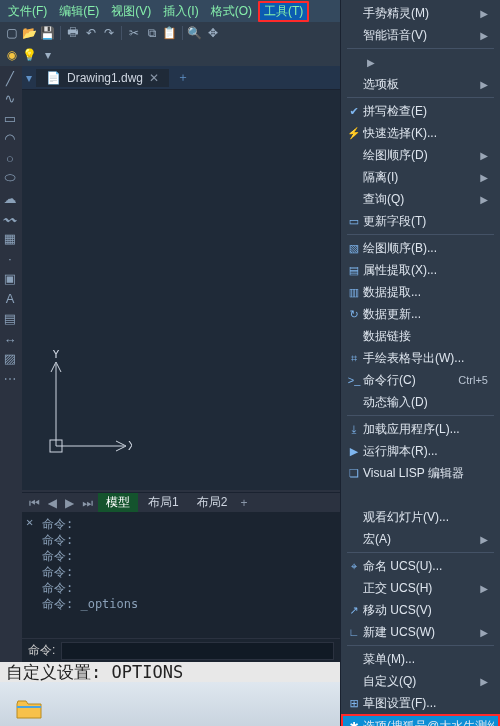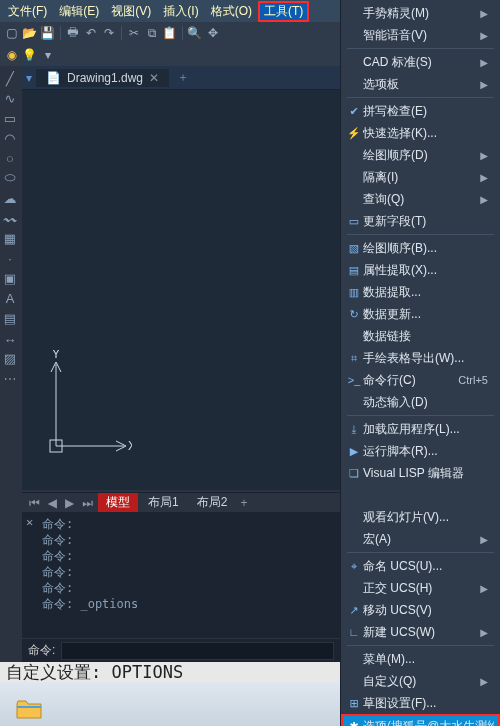--- a/index.html
+++ b/index.html
@@ -13,21 +13,21 @@
     overflow: hidden;
     position: relative;
   }
   
   .menubar {
     display: flex;
     background: #34495e;
     height: 22px;
     align-items: center;
     padding: 0 2px;
-    color: #fef9c3;
+    color: #86efac;
   }
   .menu-item {
     padding: 2px 6px;
     white-space: nowrap;
   }
   .menu-item.active {
     background: #0b5cb1;
     border: 2px solid #ff2a2a;
     border-radius: 1px;
     padding: 0 4px;
@@ -101,21 +101,21 @@
     position:absolute;
     top:492px; left:22px; width:318px; height:20px;
     background:#2b3240;
     display:flex; align-items:center;
     gap:2px;
     padding-left:4px;
     border-top:1px solid #1a2230;
   }
   .lt-btn { color:#8a97a8; padding:0 3px; }
   .lt-tab { padding:1px 8px; color:#cfd6e1; }
-  .lt-tab.active { background:#b91c1c; color:#fff; }
+  .lt-tab.active { background:#14532d; color:#fff; }
   
   .cmd-history {
     position:absolute;
     top:512px; left:22px; width:318px; height:126px;
     background:#1b2430;
     color:#8aa0b8;
     padding:4px 6px;
     font-family: monospace, "SimSun";
     font-size:12px;
     line-height:16px;
@@ -312,21 +312,20 @@
       <span class="arrow">▶</span>
     </div>
     <div class="dd-item">
       <span class="icon"></span>
       <span class="label">智能语音(V)</span>
       <span class="arrow">▶</span>
     </div>
     <div class="dd-sep"></div>
     <div class="dd-item">
       <span class="icon"></span>
-      <span class="label">CAD 标准(S)</span>
       <span class="arrow">▶</span>
     </div>
     <div class="dd-item">
       <span class="icon"></span>
       <span class="label">选项板</span>
       <span class="arrow">▶</span>
     </div>
     <div class="dd-sep"></div>
     <div class="dd-item">
       <span class="icon">✔</span>

